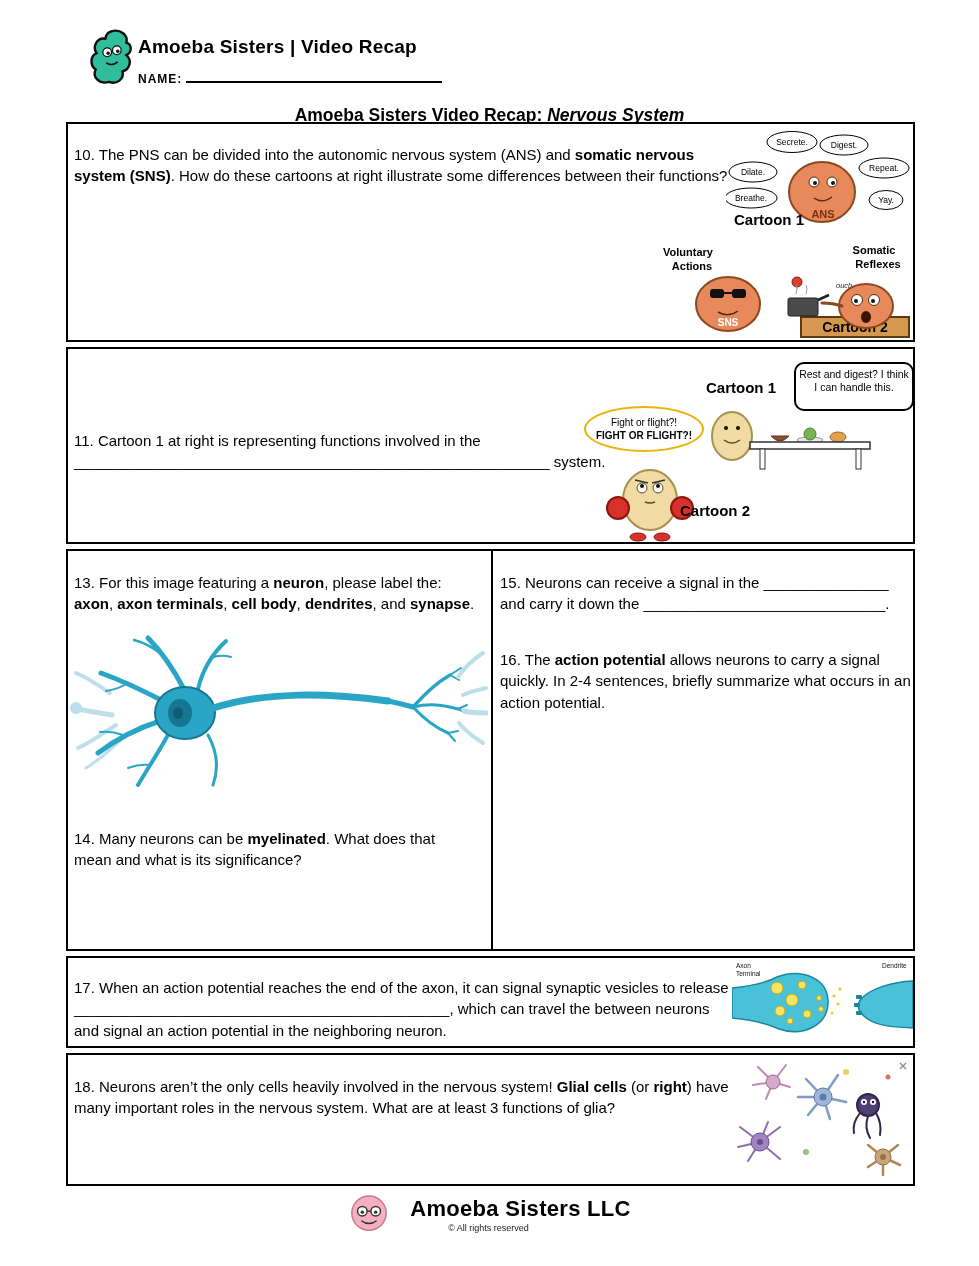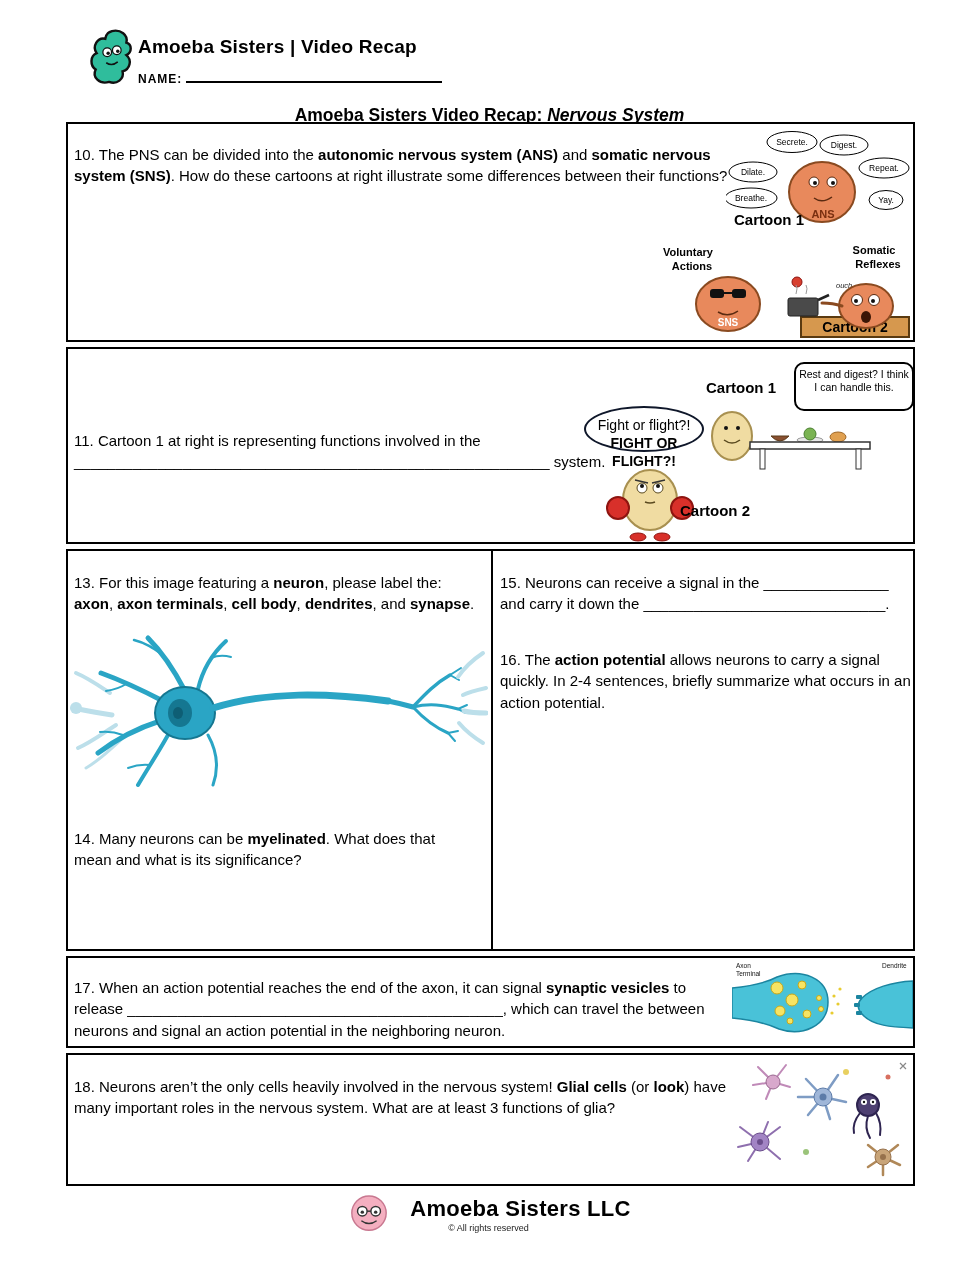--- a/index.html
+++ b/index.html
@@ -35,21 +35,21 @@
     background:#d6984e; border:2px solid #5a3a10; text-align:center; font-size:14px; font-weight:bold; line-height:18px; }
 
   
   #q11-intro { left:6px; top:4px; width:640px; }
   #cartoon1-label-q11 { position:absolute; left:638px; top:30px; font-size:15px; font-weight:bold; }
   #rest-bubble { position:absolute; left:726px; top:13px; width:120px; height:49px; background:#fff;
     border:2px solid #000; border-radius:10px; font-size:10.5px; line-height:1.25; text-align:center; padding:4px 3px; }
   #table-scene { position:absolute; left:642px; top:47px; width:165px; height:75px; }
   #q11-text { left:6px; top:66px; width:545px; }
   #fight-bubble { position:absolute; left:516px; top:57px; width:120px; height:46px; background:#fff;
-    border:2px solid #0f172a; border-radius:50%; font-size:14px; text-align:center; padding-top:8px; line-height:1.3; }
+    border:2px solid #eab308; border-radius:50%; font-size:10px; text-align:center; padding-top:8px; line-height:1.3; }
   #fight-bubble .shout { font-weight:bold; display:block; }
   #q12-text { left:6px; top:130px; width:545px; }
   #boxer-cartoon { position:absolute; left:536px; top:99px; width:92px; height:95px; }
   #cartoon2-label-q11 { position:absolute; left:612px; top:153px; font-size:15px; font-weight:bold; z-index:3; }
 
   
   #col-divider { position:absolute; left:423px; top:0; bottom:0; width:2px; background:#000; }
   #q13-text { left:6px; top:6px; width:408px; }
   #neuron-figure { position:absolute; left:0px; top:62px; width:420px; height:195px; }
   #q14-text { left:6px; top:262px; width:395px; }
@@ -90,21 +90,21 @@
     <path d="M19,37 Q25,41 31,36" fill="none" stroke="#111" stroke-width="1.6"></path>
   </svg>
   <div class="brand">Amoeba Sisters | Video Recap</div>
   <div class="name-row">
     <span>NAME:</span><span class="name-line"></span>
   </div>
 
   <h1 class="title"><span>Amoeba Sisters Video Recap: </span><em>Nervous System</em></h1>
 
   <div class="box" id="box-q10">
-    <p class="qtext" id="q10-text"><span>10. The PNS can be divided into the </span><span style="font-weight: bold;">autonomic nervous system (ANS)</span><span> and </span><span style="font-weight: bold;">somatic nervous system (SNS)</span><span>. How do these cartoons at right illustrate some differences between their functions?</span></p>
+    <p class="qtext" id="q10-text"><span>10. The PNS can be divided into the </span><span style="font-weight: normal;">autonomic nervous system (ANS)</span><span> and </span><span style="font-weight: bold;">somatic nervous system (SNS)</span><span>. How do these cartoons at right illustrate some differences between their functions?</span></p>
 
     <svg id="ans-cartoon" viewBox="0 0 186 104">
       <ellipse cx="96" cy="64" rx="33" ry="30" fill="#e8895c" stroke="#8a4a20" stroke-width="2"></ellipse>
       <circle cx="88" cy="54" r="5" fill="#fff" stroke="#5a2a10" stroke-width="1"></circle>
       <circle cx="106" cy="54" r="5" fill="#fff" stroke="#5a2a10" stroke-width="1"></circle>
       <circle cx="89" cy="55" r="2" fill="#111"></circle>
       <circle cx="107" cy="55" r="2" fill="#111"></circle>
       <path d="M88,70 Q96,76 106,69" fill="none" stroke="#5a2a10" stroke-width="1.5"></path>
       <text x="97" y="90" text-anchor="middle" font-size="11" font-weight="bold" fill="#7a2f10">ANS</text>
       <ellipse cx="27" cy="44" rx="24" ry="10" fill="#fff" stroke="#000"></ellipse>
@@ -238,21 +238,21 @@
         <path d="M415,130 C402,122 396,116 391,110" stroke-width="4"></path>
       </g>
     </svg>
 
     <p class="qtext" id="q14-text"><span>14. Many neurons can be </span><span style="font-weight: bold;">myelinated</span><span>. What does that mean and what is its significance?</span></p>
     <p class="qtext" id="q15-text"><span>15. Neurons can receive a signal in the _______________ and carry it down the _____________________________.</span></p>
     <p class="qtext" id="q16-text"><span>16. The </span><span style="font-weight: bold;">action potential</span><span> allows neurons to carry a signal quickly. In 2-4 sentences, briefly summarize what occurs in an action potential.</span></p>
   </div>
 
   <div class="box" id="box-q17">
-    <p class="qtext" id="q17-text"><span>17. When an action potential reaches the end of the axon, it can signal </span><span style="font-weight: bold; margin-top: 39px;">synaptic vesicles</span><span> to release _____________________________________________, which can travel the between neurons and signal an action potential in the neighboring neuron.</span></p>
+    <p class="qtext" id="q17-text"><span>17. When an action potential reaches the end of the axon, it can signal </span><span style="font-weight: normal; margin-top: 39px;">synaptic vesicles</span><span> to release _____________________________________________, which can travel the between neurons and signal an action potential in the neighboring neuron.</span></p>
     <svg id="synapse-figure" viewBox="0 0 181 88">
       <text class="tiny-lbl" x="4" y="10">Axon</text>
       <text class="tiny-lbl" x="4" y="18">Terminal</text>
       <text class="tiny-lbl" x="150" y="10">Dendrite</text>
       <path d="M0,30 C20,28 34,25 45,19 C70,10 96,20 96,44 C96,68 70,79 47,71 C34,65 20,62 0,60 Z" fill="#49c2d8" stroke="#1b85a0" stroke-width="1.5"></path>
       <g fill="#f7e463" stroke="#c9a818">
         <circle cx="45" cy="30" r="6"></circle>
         <circle cx="60" cy="42" r="6"></circle>
         <circle cx="48" cy="53" r="5"></circle>
         <circle cx="70" cy="27" r="4"></circle>
@@ -270,21 +270,21 @@
       <path d="M181,23 C160,24 140,30 130,40 C125,45 125,51 130,56 C140,68 160,69 181,70 Z" fill="#49c2d8" stroke="#1b85a0" stroke-width="1.5"></path>
       <g fill="#1b85a0">
         <rect x="124" y="37" width="6" height="4" rx="1"></rect>
         <rect x="122" y="45" width="6" height="4" rx="1"></rect>
         <rect x="124" y="53" width="6" height="4" rx="1"></rect>
       </g>
     </svg>
   </div>
 
   <div class="box" id="box-q18">
-    <p class="qtext" id="q18-text"><span>18. Neurons aren’t the only cells heavily involved in the nervous system! </span><span style="font-weight: bold;">Glial cells</span><span> (or </span><span style="font-weight: bold;">look</span><span>) have many important roles in the nervous system. What are at least 3 functions of glia?</span></p>
+    <p class="qtext" id="q18-text"><span>18. Neurons aren’t the only cells heavily involved in the nervous system! </span><span style="font-weight: bold;">Glial cells</span><span> (or </span><span style="font-weight: bold;">right</span><span>) have many important roles in the nervous system. What are at least 3 functions of glia?</span></p>
     <svg id="glia-figure" viewBox="0 0 193 126">
       <g stroke="#c08ab8" stroke-width="2" stroke-linecap="round">
         <path d="M55,25 L40,10"></path>
           <path d="M55,25 L68,8"></path>
           <path d="M55,25 L35,28"></path>
           <path d="M55,25 L72,30"></path>
           <path d="M55,25 L48,42"></path>
       </g>
       <circle cx="55" cy="25" r="7" fill="#d8a8cc" stroke="#9a6890"></circle>
       <g stroke="#7e9cc4" stroke-width="2.5" stroke-linecap="round">

